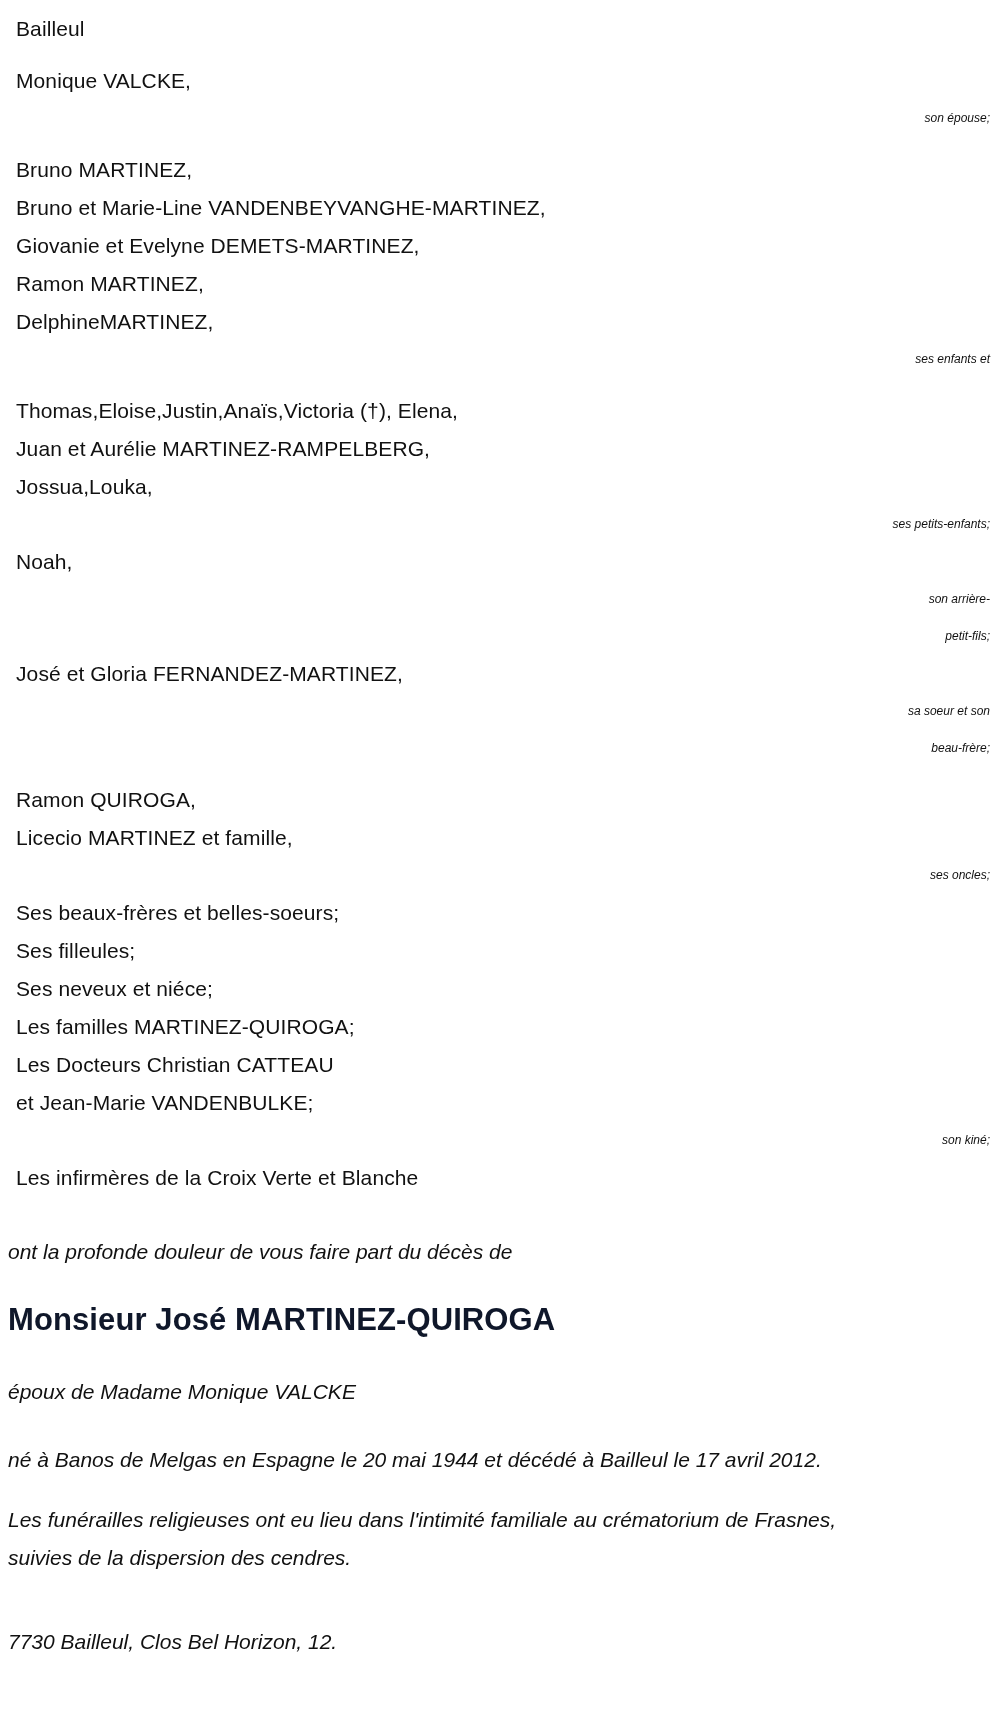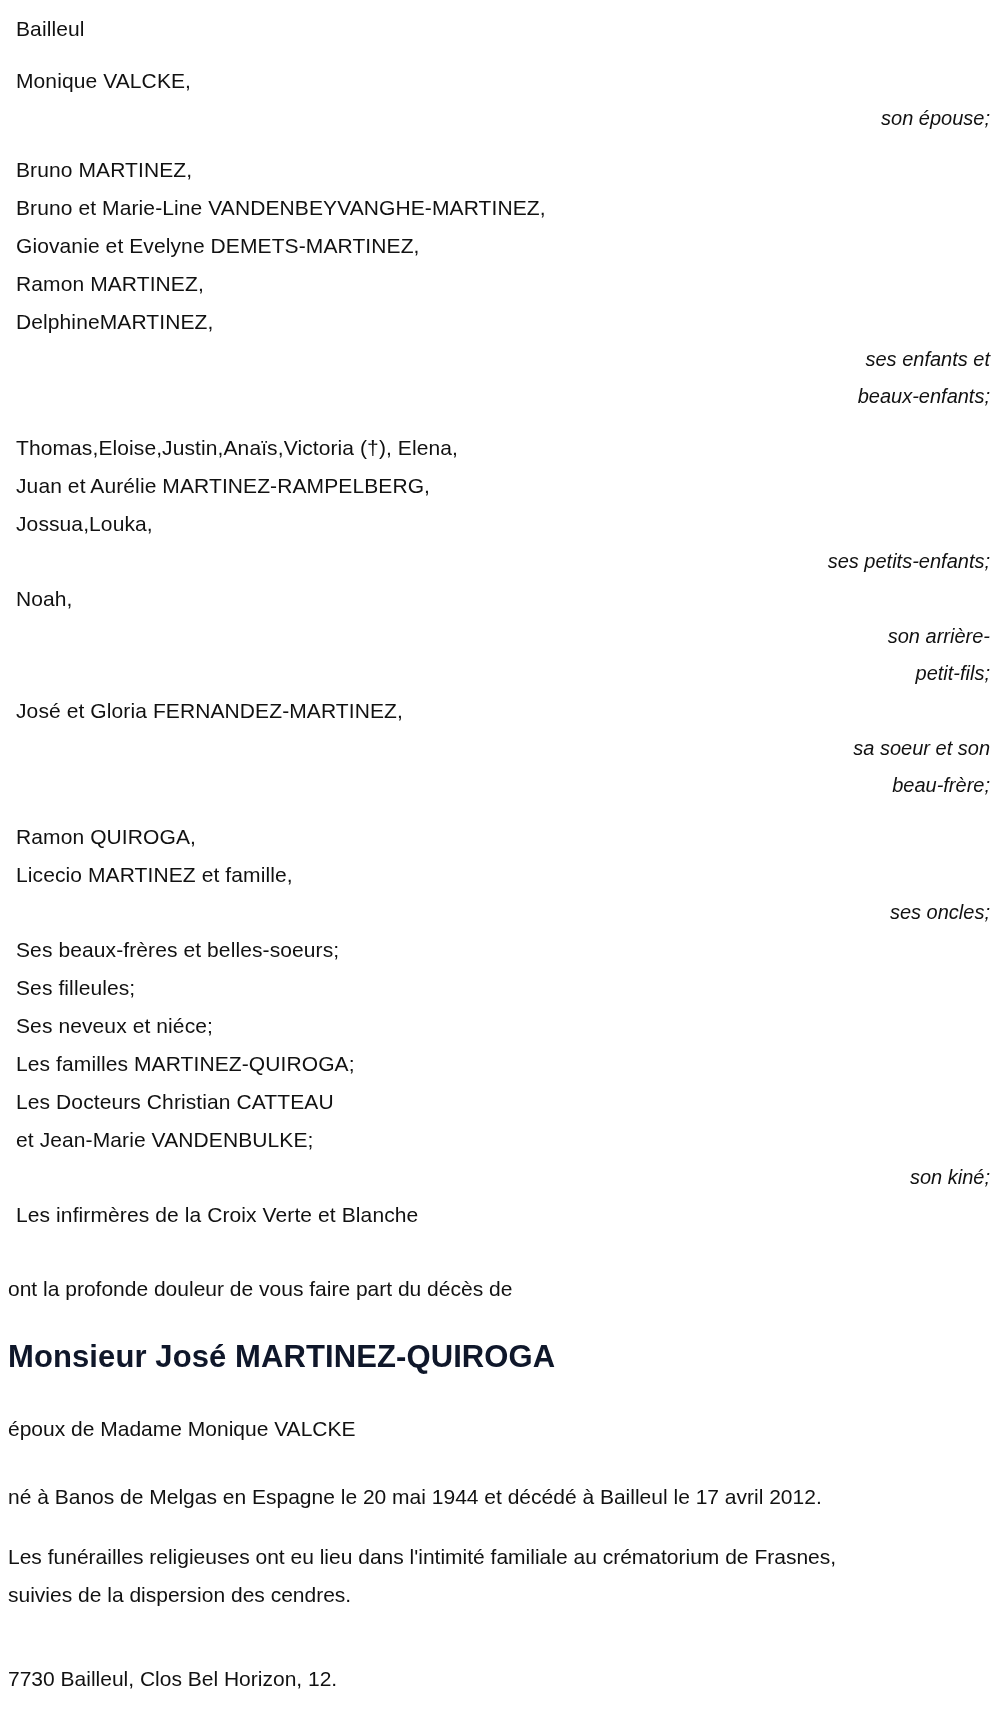--- a/index.html
+++ b/index.html
@@ -38,36 +38,37 @@
     line-height: 38px;
     letter-spacing: 0.1px;
     color: #111111;
     white-space: pre-wrap;
     margin-left: 8px;
   }
   .relation {
     display: block;
     text-align: right;
     font-style: italic;
-    font-size: 20px;
+    font-size: 12px;
     line-height: 37px;
     color: #111111;
     padding-right: 2px;
   }
   .relation .rline { display: block; }
 
   .gap-sm { height: 14px; }
 
   
   .para {
     display: block;
     font-size: 21px;
     line-height: 38px;
     color: #111111;
     max-width: 880px;
+    font-style: italic;
   }
   .deceased-name {
     display: block;
     font-size: 31px;
     font-weight: bold;
     line-height: 46px;
     letter-spacing: 0.1px;
     color: #0f172a;
     margin: 26px 0 30px 0;
   }
@@ -99,21 +100,20 @@
   <div class="row">
     <div class="names">
       <span class="nameline">Bruno MARTINEZ,</span>
       <span class="nameline">Bruno et Marie-Line VANDENBEYVANGHE-MARTINEZ,</span>
       <span class="nameline">Giovanie et Evelyne DEMETS-MARTINEZ,</span>
       <span class="nameline">Ramon MARTINEZ,</span>
       <span class="nameline">DelphineMARTINEZ,</span>
     </div>
     <div class="relation">
       <span class="rline">ses enfants et</span>
-      <span class="rline">beaux-enfants;</span>
     </div>
   </div>
 
   <div class="gap-sm"></div>
 
   <div class="row">
     <div class="names">
       <span class="nameline">Thomas,Eloise,Justin,Anaïs,Victoria (†), Elena,</span>
       <span class="nameline">Juan et Aurélie MARTINEZ-RAMPELBERG,</span>
       <span class="nameline">Jossua,Louka,</span>

